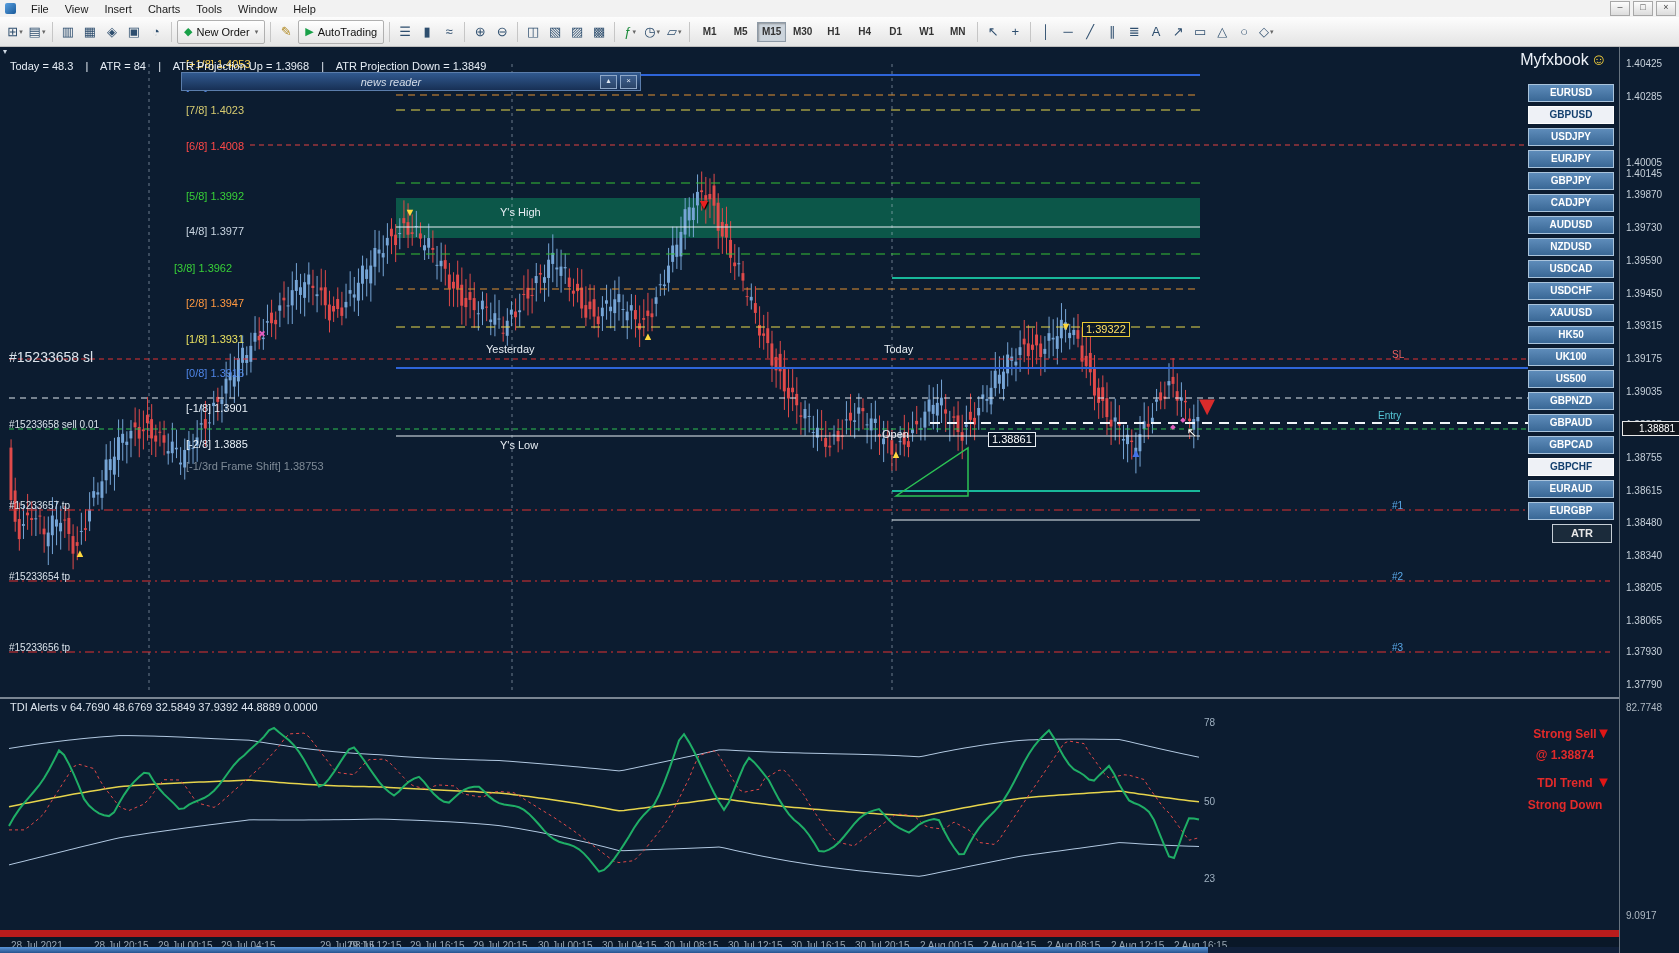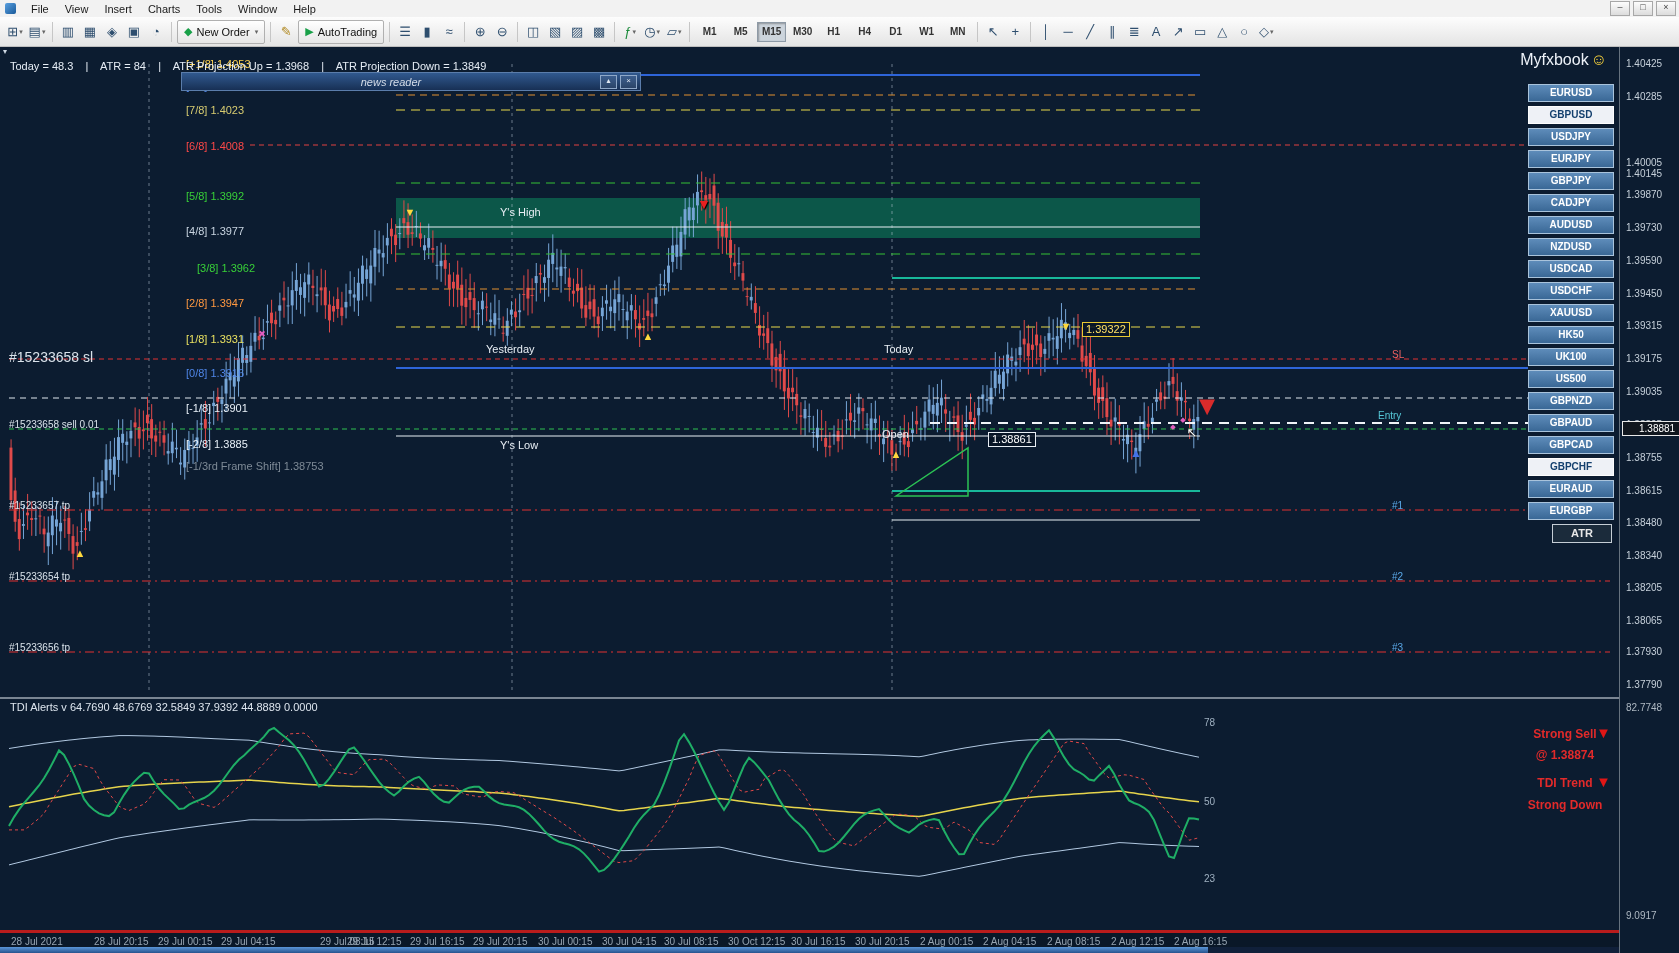--- a/index.html
+++ b/index.html
@@ -37,21 +37,21 @@
   #symbols{position:absolute;left:1528px;top:38px;width:92px;z-index:10;}
   .sym{width:84px;height:16px;line-height:16px;margin-bottom:4px;text-align:center;font-size:10px;font-weight:bold;color:#fff;background:linear-gradient(#5e8cba,#3a6896);border:1px solid #a9c3db;}
   .sym.sel{background:#eef1f6;color:#14406e;border-color:#fdfdfd;}
   .atr-btn{width:58px;height:17px;line-height:17px;margin:2px 0 0 24px;text-align:center;font-size:11px;font-weight:bold;color:#e8e8e8;background:#1b2b3b;border:1px solid #c6ced6;}
   
   #price-axis{position:absolute;left:1619px;top:0;bottom:0;width:60px;border-left:1px solid #66727e;background:#0c1c30;z-index:10;}
   .pricelab{position:absolute;left:6px;font-size:10px;color:#c6d0da;}
   .pricetag{position:absolute;left:2px;font-size:10px;color:#fff;background:#10161e;border:1px solid #e8e8e8;padding:0 16px;height:13px;line-height:13px;}
   .axval{position:absolute;left:6px;font-size:10px;color:#aeb8c2;}
   
-  #time-axis{position:absolute;left:0;top:884px;width:1620px;height:17px;border-top:3px solid #b91c1c;background:#0a1828;z-index:4;}
+  #time-axis{position:absolute;left:0;top:884px;width:1620px;height:17px;border-top:7px solid #b91c1c;background:#0a1828;z-index:4;}
   .timelab{position:absolute;top:3px;font-size:10px;color:#97a5b2;white-space:pre;}
   #hscroll{position:absolute;left:0;top:901px;width:1620px;height:6px;background:#10203a;z-index:4;}
   #hscroll-bar{position:absolute;left:0;top:0;width:1208px;height:6px;background:linear-gradient(#5a96d8,#27538d);}
   
   .sig{position:absolute;font-size:12px;font-weight:bold;color:#e22a2a;z-index:8;width:110px;text-align:center;}
   .sigarrow{position:absolute;font-size:15px;color:#e01616;z-index:8;}
   
   #wm{position:absolute;left:1296px;top:846px;z-index:30;color:#9aa6b4;opacity:.92;}
   #wm .wm1{font-size:21px;}
   #wm .wm2{font-size:11px;margin-top:6px;}
@@ -822,21 +822,21 @@
         <text x="1204" y="836.35818" fill="#9fb0c0" font-size="10" font-family="Liberation Sans, sans-serif">23</text>
       </svg>
 
     <div id="overlays">
         <div class="flab" style="left: 186px; top: 12px; color: rgb(255, 210, 77); font-size: 11px;">[+1/8] 1.4053</div>
         <div class="flab" style="left: 186px; top: 34px; color: rgb(79, 134, 232); font-size: 11px;">[8/8] 1.4038</div>
         <div class="flab" style="left: 186px; top: 58px; color: rgb(216, 204, 112); font-size: 11px;">[7/8] 1.4023</div>
         <div class="flab" style="left: 186px; top: 94px; color: rgb(255, 72, 72); font-size: 11px;">[6/8] 1.4008</div>
         <div class="flab" style="left: 186px; top: 144px; color: rgb(56, 208, 56); font-size: 11px;">[5/8] 1.3992</div>
         <div class="flab" style="left: 186px; top: 179px; color: rgb(200, 212, 224); font-size: 11px;">[4/8] 1.3977</div>
-        <div class="flab" style="left: 197px; top: 216px; color: rgb(56, 208, 56); font-size: 11px;">[3/8] 1.3962</div>
+        <div class="flab" style="left: 174px; top: 216px; color: rgb(56, 208, 56); font-size: 11px;">[3/8] 1.3962</div>
         <div class="flab" style="left: 186px; top: 251px; color: rgb(255, 152, 64); font-size: 11px;">[2/8] 1.3947</div>
         <div class="flab" style="left: 186px; top: 287px; color: rgb(232, 224, 96); font-size: 11px;">[1/8] 1.3931</div>
         <div class="flab" style="left: 186px; top: 321px; color: rgb(79, 134, 232); font-size: 11px;">[0/8] 1.3916</div>
         <div class="flab" style="left: 186px; top: 356px; color: rgb(232, 240, 248); font-size: 11px;">[-1/8] 1.3901</div>
         <div class="flab" style="left: 186px; top: 392px; color: rgb(232, 240, 248); font-size: 11px;">[-2/8] 1.3885</div>
         <div class="flab" style="left: 186px; top: 414px; color: rgb(126, 138, 150); font-size: 11px;">[-1/3rd Frame Shift] 1.38753</div>
         <div class="flab" style="left: 9px; top: 303px; color: rgb(217, 226, 234); font-size: 14px;">#15233658 sl</div>
         <div class="flab" style="left: 9px; top: 373px; color: rgb(217, 226, 234); font-size: 10px;">#15233658 sell 0.01</div>
         <div class="flab" style="left: 9px; top: 454px; color: rgb(217, 226, 234); font-size: 10px;">#15233657 tp</div>
         <div class="flab" style="left: 9px; top: 525px; color: rgb(217, 226, 234); font-size: 10px;">#15233654 tp</div>
@@ -935,21 +935,21 @@
         <div class="timelab" style="left: 94px;">28 Jul 20:15</div>
         <div class="timelab" style="left: 158px;">29 Jul 00:15</div>
         <div class="timelab" style="left: 221px;">29 Jul 04:15</div>
         <div class="timelab" style="left: 284px; margin-left: 36px;">29 Jul 08:15</div>
         <div class="timelab" style="left: 347px;">29 Jul 12:15</div>
         <div class="timelab" style="left: 410px;">29 Jul 16:15</div>
         <div class="timelab" style="left: 473px;">29 Jul 20:15</div>
         <div class="timelab" style="left: 538px;">30 Jul 00:15</div>
         <div class="timelab" style="left: 602px;">30 Jul 04:15</div>
         <div class="timelab" style="left: 664px;">30 Jul 08:15</div>
-        <div class="timelab" style="left: 728px;">30 Oct 12:15</div>
+        <div class="timelab" style="left: 728px;">30 Jul 12:15</div>
         <div class="timelab" style="left: 791px;">30 Jul 16:15</div>
         <div class="timelab" style="left: 855px;">30 Jul 20:15</div>
         <div class="timelab" style="left: 920px;">2 Aug 00:15</div>
         <div class="timelab" style="left: 983px;">2 Aug 04:15</div>
         <div class="timelab" style="left: 1047px;">2 Aug 08:15</div>
         <div class="timelab" style="left: 1111px;">2 Aug 12:15</div>
         <div class="timelab" style="left: 1174px;">2 Aug 16:15</div>
       </div>
 
     <div id="hscroll">

